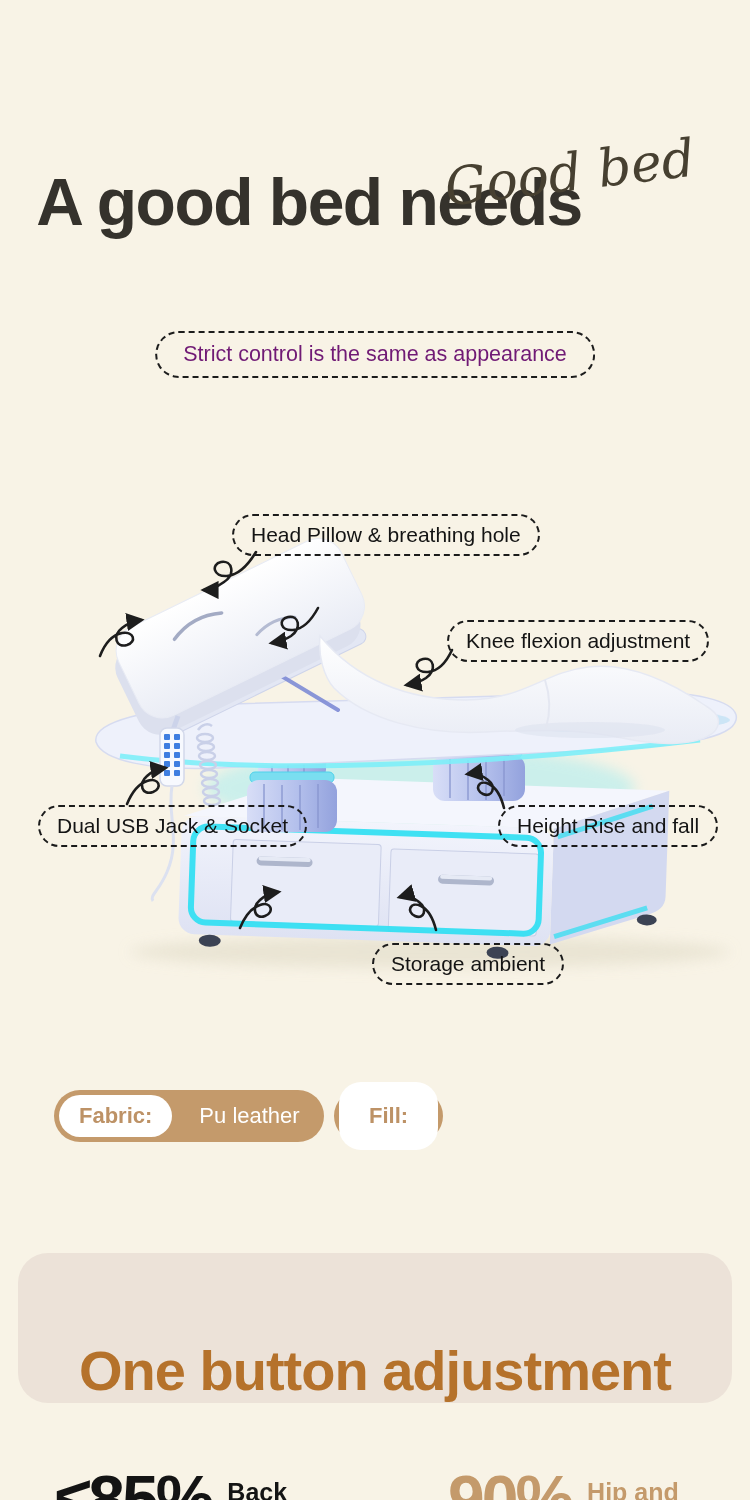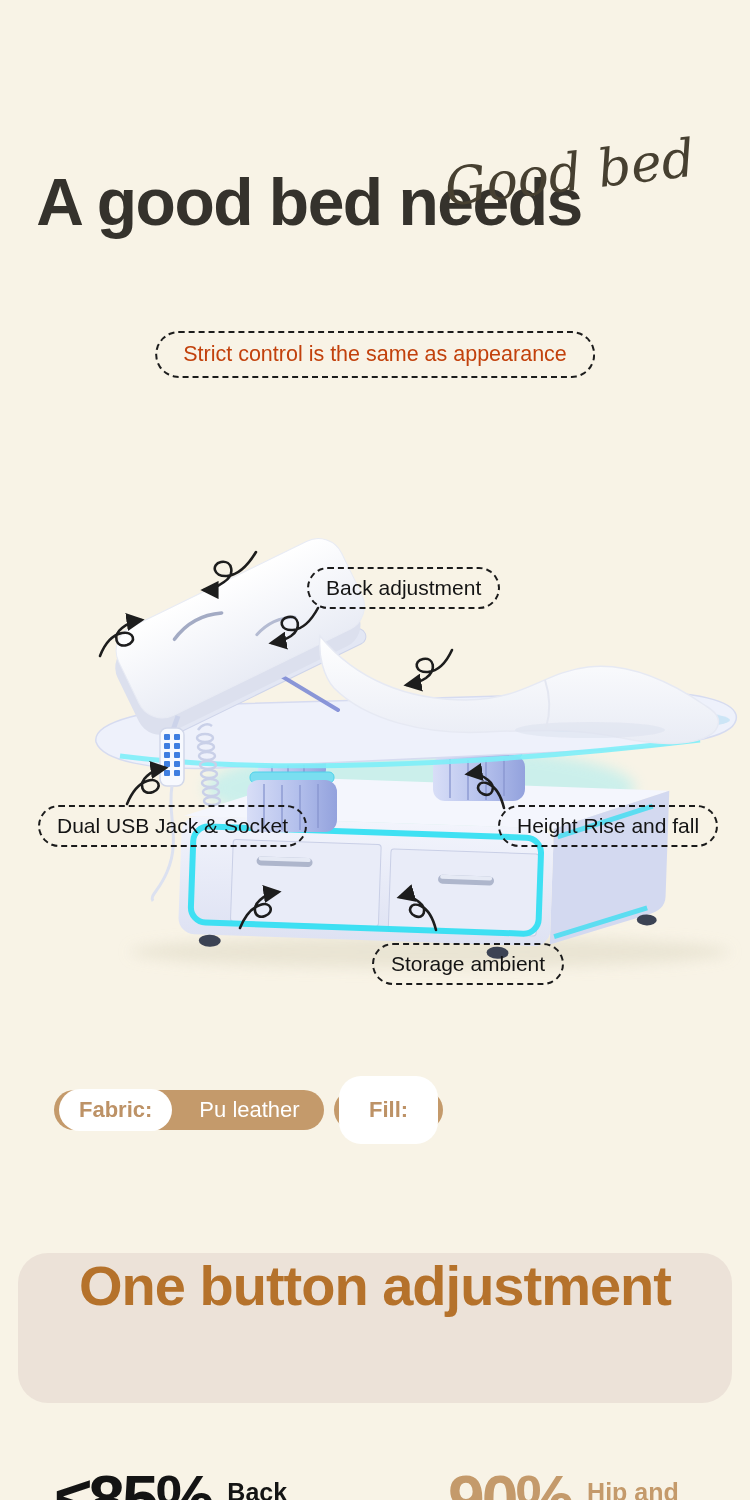--- a/index.html
+++ b/index.html
@@ -9,39 +9,39 @@
 
   
   .script-deco{position:absolute;left:444px;top:142px;width:260px;
       font-family:"DejaVu Serif", serif;font-style:italic;font-size:52px;
       color:#474031;transform:rotate(-7deg);white-space:nowrap;z-index:3;}
   .title{position:absolute;left:0;top:170px;width:618px;text-align:center;
       font-size:66px;font-weight:bold;color:#35322c;letter-spacing:-1.5px;
       line-height:65px;z-index:2;}
   .subtitle-pill{position:absolute;top:331px;left:50%;transform:translateX(-50%);
       border:2.5px dashed #1c1c1c;border-radius:26px;padding:9px 26px;
-      font-size:21.5px;color:#c2410c;white-space:nowrap;}
+      font-size:21.5px;color:#701a75;white-space:nowrap;}
 
   
   .bed-stage{position:absolute;left:0;top:480px;width:750px;height:560px;}
   .callout{position:absolute;border:2px dashed #1b1b1b;border-radius:22px;
       padding:7px 17px;font-size:21px;color:#141414;white-space:nowrap;
       background:transparent;z-index:5;}
 
   
-  .badge{position:absolute;top:1090px;display:flex;align-items:center;height:40px;
+  .badge{position:absolute;top:1090px;display:flex;align-items:center;height:52px;
       background:#c49a6b;border-radius:26px;color:#ffffff;font-size:22px;}
   .badge .chip{background:#ffffff;color:#bd9266;border-radius:22px;margin:5px;
       padding:8px 20px;font-weight:bold;}
   .badge.fill-badge .chip{padding:21px 30px;}
   .badge .val{margin:0 24px 0 22px;font-weight:normal;}
 
   
   .banner{position:absolute;left:18px;top:1253px;width:714px;height:150px;
-      background:#ece2d8;border-radius:30px;display:flex;align-items:flex-start;
+      background:#ece2d8;border-radius:30px;display:flex;align-items:flex-end;
       justify-content:center;}
   .banner-title{font-size:56px;font-weight:bold;color:#b5722b;letter-spacing:-1px;}
 
   
   .stat{position:absolute;top:1466px;display:flex;align-items:flex-start;}
   .stat-value{font-size:66px;font-weight:bold;letter-spacing:-3px;line-height:1;}
   .stat-label{font-size:25px;font-weight:bold;margin:13px 0 0 16px;line-height:1.05;}
 </style>
 </head>
 <body>
@@ -177,21 +177,22 @@
         <path marker-end="url(#ah)" d="M 452 170 C 446 183 438 191 428 192 C 415 193 413 181 423 179 C 434 177 437 190 426 198 C 420 202 413 204 407 205"></path>
         <path marker-end="url(#ah)" d="M 100 176 C 105 163 112 155 122 153 C 134 151 137 162 127 165 C 116 168 112 156 122 148 C 128 143 134 141 141 140"></path>
         <path marker-end="url(#ah)" d="M 127 324 C 132 312 138 304 147 301 C 159 297 163 308 153 312 C 142 316 138 304 147 296 C 152 291 158 289 165 288"></path>
         <path marker-end="url(#ah)" d="M 504 328 C 501 316 497 308 489 304 C 478 299 474 310 483 314 C 492 318 497 307 488 300 C 482 295 475 293 468 294"></path>
         <path marker-end="url(#ah)" d="M 240 448 C 245 436 251 428 260 425 C 271 421 275 432 265 436 C 255 440 251 428 260 420 C 265 415 271 413 278 412"></path>
         <path marker-end="url(#ah)" d="M 436 450 C 433 438 429 430 421 426 C 410 421 406 432 415 436 C 424 440 428 429 419 422 C 413 417 407 415 400 417"></path>
       </g>
     </svg>
   </div>
 
-  <div class="callout" style="left:307px;top:567px">Back adjustment</div>
+  <div class="callout" style="left:232px;top:514px">Head Pillow &amp; breathing hole</div>
+  <div class="callout" style="left:447px;top:620px">Knee flexion adjustment</div>
   <div class="callout" style="left:498px;top:805px">Height Rise and fall</div>
   <div class="callout" style="left:38px;top:805px">Dual USB Jack &amp; Socket</div>
   <div class="callout" style="left:372px;top:943px">Storage ambient</div>
 
   <div class="badge" style="left:54px">
     <span class="chip">Fabric:</span>
     <span class="val">Pu leather</span>
   </div>
   <div class="badge fill-badge" style="left:334px">
     <span class="chip">Fill:</span>

